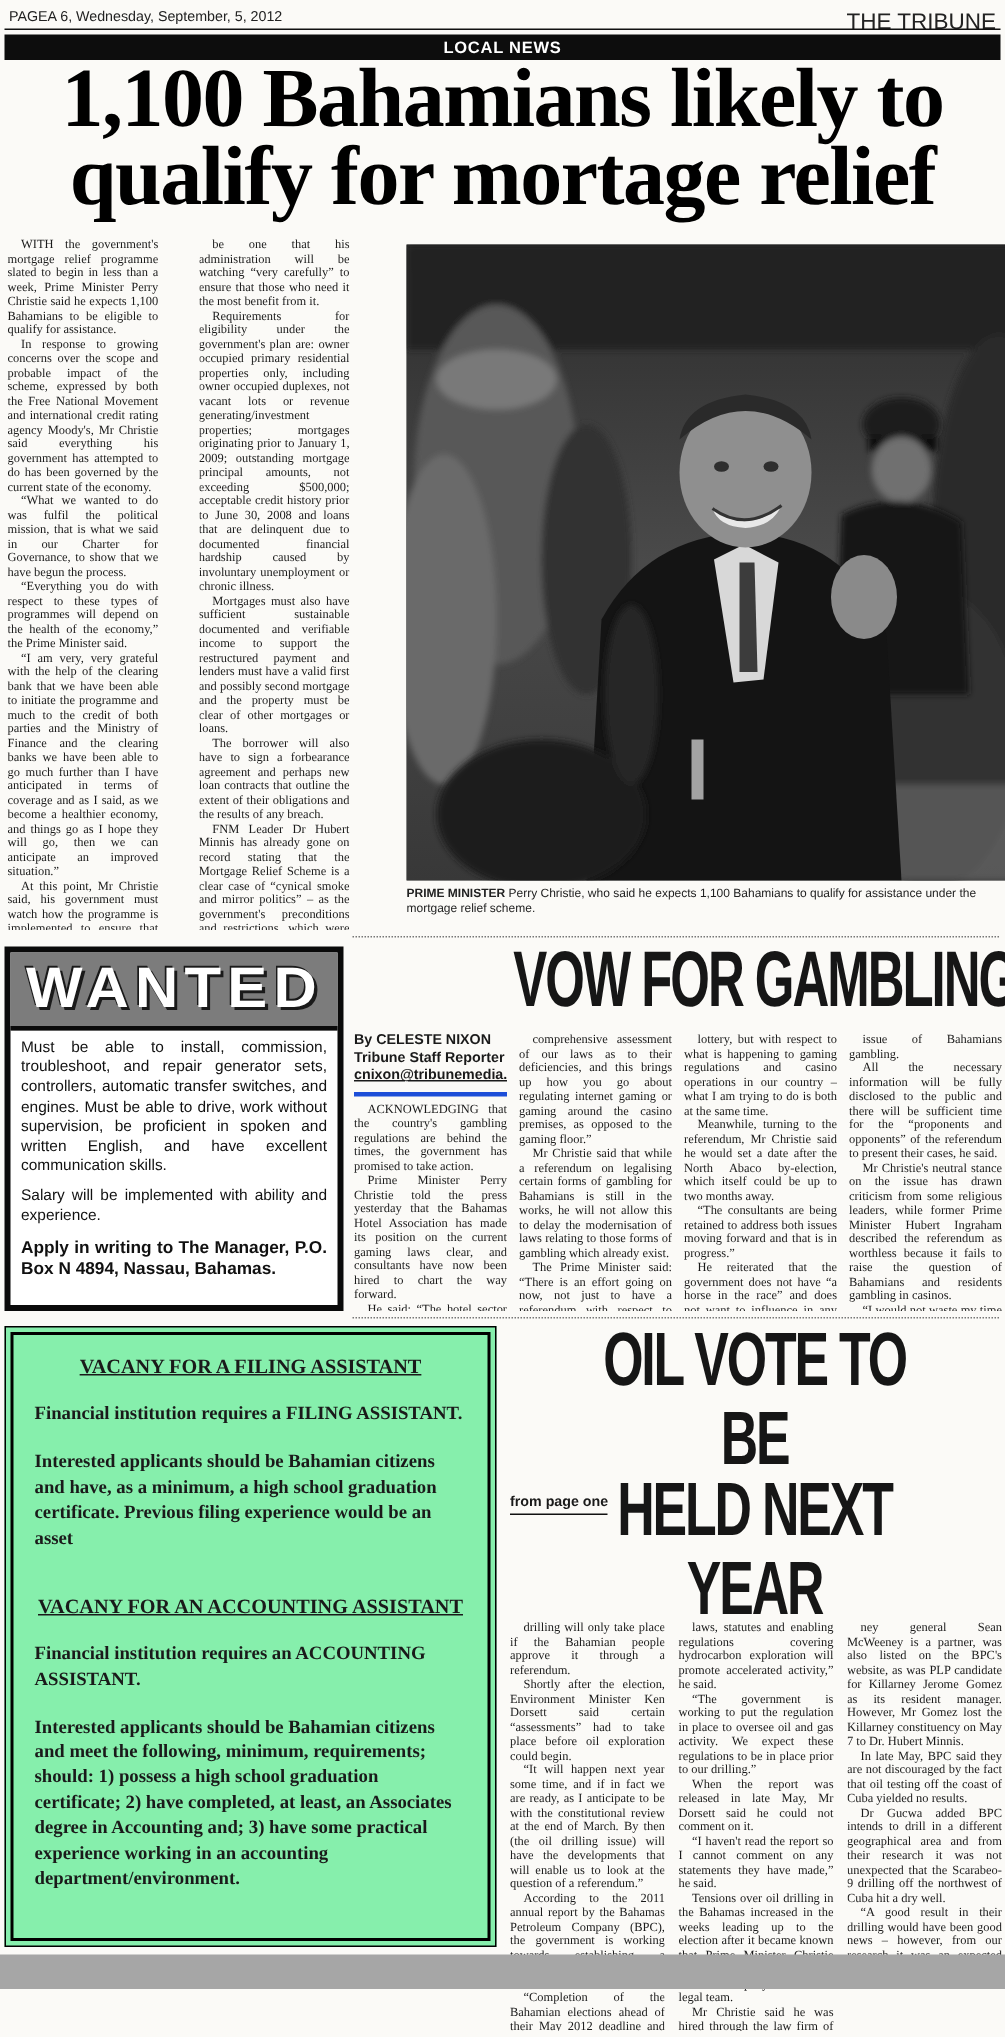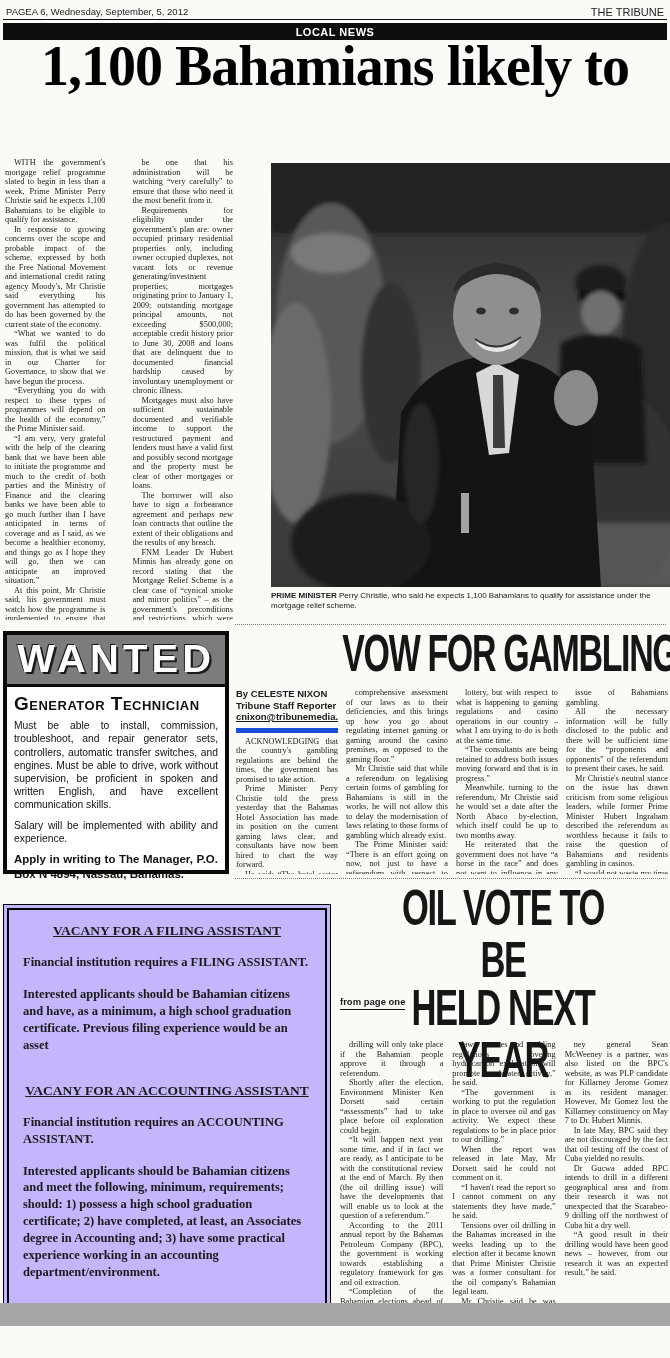--- a/index.html
+++ b/index.html
@@ -1,21 +1,21 @@
 <!DOCTYPE html>
 <html><head>
 <meta charset="utf-8">
 <style>
   * { margin:0; padding:0; box-sizing:border-box; }
   body { background:#e8e8e8; font-family:"Liberation Serif", serif; }
   .page { position:relative; width:670px; height:1358px; margin:0 auto; background:#fbfaf7; color:#1a1a1a; overflow:hidden; }
 
   
   .folio-left { position:absolute; top:6px; left:6px; font-family:"Liberation Sans",sans-serif; font-size:9.5px; color:#222; }
-  .folio-right { position:absolute; top:6px; right:6px; font-family:"Liberation Sans",sans-serif; font-size:11px; color:#222;margin-left:12px; }
+  .folio-right { position:absolute; top:6px; right:6px; font-family:"Liberation Sans",sans-serif; font-size:15px; color:#222;margin-left:12px; }
   .folio-rule { position:absolute; top:19px; left:3px; right:3px; border-top:1.5px solid #111; }
   .banner { position:absolute; top:23px; left:3px; right:3px; height:17px; background:#0d0d0d; color:#fff;
             font-family:"Liberation Sans",sans-serif; font-weight:bold; font-size:11px; letter-spacing:.5px;
             display:flex; align-items:center; justify-content:center; }
 
   
   .main-head { position:absolute; top:40px; left:0; right:0; text-align:center;
                font-family:"Liberation Serif",serif; font-weight:bold; font-size:56px; line-height:.93;
                letter-spacing:-1px; color:#000000; }
 
@@ -43,55 +43,55 @@
 
   
   .gambling-head { position:absolute; top:628px; left:233px; width:435px; text-align:center; white-space:nowrap; }
   .condensed { display:inline-block; font-family:"Liberation Sans",sans-serif; font-weight:bold; color:#161616;
                letter-spacing:-2px; transform:scale(.68,1.05); transform-origin:center; }
   .gambling-head .condensed { font-size:50px; line-height:50px; }
   .g-cols { position:absolute; top:688px; left:236px; width:432px; height:186px; display:flex; gap:8px; overflow:hidden; }
   .gcol { width:102px; height:100%; overflow:hidden; text-align:justify; font-size:8.3px; line-height:9.5px; }
   .gcol .para { text-indent:9px; }
   .byline { position:relative; font-family:"Liberation Sans",sans-serif; font-weight:bold; font-size:9.5px; line-height:11.5px;
-            text-align:left; border-bottom:5px solid #1d4ed8; padding-bottom:5px; margin-bottom:4px; }
+            text-align:left; border-bottom:3px solid #1d4ed8; padding-bottom:5px; margin-bottom:4px; }
   .byline .email { font-weight:bold; text-decoration:underline; }
   .byline::after { content:""; position:absolute; right:-5px; top:0; bottom:-2px; border-right:1px solid #888; }
   .dot-rule-2 { position:absolute; top:878px; left:235px; right:4px; border-top:1px dotted #777; }
 
   
-  .vacancy { position:absolute; top:884px; left:3px; width:328px; height:414px; border:1px solid #000; padding:3px; background:#c4b5fd;margin-top:20px; }
+  .vacancy { position:absolute; top:884px; left:3px; width:328px; height:414px; border:1px solid #000; padding:3px; background:#86efac; }
   .vacancy-inner { border:2px solid #000; height:100%; padding:12px 14px; font-weight:bold; font-size:12.5px; line-height:1.35; overflow:hidden; }
   .vac-title { text-align:center; text-decoration:underline; font-size:13.5px; margin-bottom:14px; }
   .vacancy-inner p { margin-bottom:15px; }
   .vac-gap { margin-bottom:28px !important; }
 
   
   .oil-head { position:absolute; top:884px; left:338px; width:330px; text-align:center; }
   .oil-head .condensed { font-size:48px; line-height:50px; letter-spacing:-2px; transform:scale(.72,1.05); }
   .frompage { position:absolute; top:996px; left:340px; font-family:"Liberation Sans",sans-serif; font-weight:bold;
               font-size:9.5px; border-bottom:1.5px solid #111; padding-bottom:2px; }
-  .o-cols { position:absolute; top:1040px; left:340px; width:328px; height:274px; display:flex; gap:9px; overflow:hidden; }
+  .o-cols { position:absolute; top:1080px; left:340px; width:328px; height:274px; display:flex; gap:9px; overflow:hidden; }
   .ocol { width:104px; height:100%; overflow:hidden; text-align:justify; font-size:8.3px; line-height:9.5px; }
   .ocol .para { text-indent:9px; }
 
   .gray-bar { position:absolute; top:1303px; left:0; right:0; height:23px; background:#a6a6a6; }
 </style>
 </head>
 <body>
 
 <div class="page">
 
   <div class="folio-left">PAGEA 6, Wednesday, September, 5, 2012</div>
   <div class="folio-right">THE TRIBUNE</div>
   <div class="folio-rule"></div>
   <div class="banner">LOCAL NEWS</div>
 
   <h1 class="main-head"><span>1,100 Bahamians likely to</span><br>
-    </h1>
+    <span>qualify for mortage relief</span></h1>
 
   <div class="lead-cols">
     <div class="ncol">
         <p class="para">WITH the government's mortgage relief programme slated to begin in less than a week, Prime Minister Perry Christie said he expects 1,100 Bahamians to be eligible to qualify for assistance.</p>
         <p class="para">In response to growing concerns over the scope and probable impact of the scheme, expressed by both the Free National Movement and international credit rating agency Moody's, Mr Christie said everything his government has attempted to do has been governed by the current state of the economy.</p>
         <p class="para">“What we wanted to do was fulfil the political mission, that is what we said in our Charter for Governance, to show that we have begun the process.</p>
         <p class="para">“Everything you do with respect to these types of programmes will depend on the health of the economy,” the Prime Minister said.</p>
         <p class="para">“I am very, very grateful with the help of the clearing bank that we have been able to initiate the programme and much to the credit of both parties and the Ministry of Finance and the clearing banks we have been able to go much further than I have anticipated in terms of coverage and as I said, as we become a healthier economy, and things go as I hope they will go, then we can anticipate an improved situation.”</p>
         <p class="para">At this point, Mr Christie said, his government must watch how the programme is implemented to ensure that people do not take undue advantage of it before there is the possibility of expansion.</p>
       </div>
@@ -155,21 +155,20 @@
     </svg>
     <figcaption class="caption"><b>PRIME MINISTER</b><span> Perry Christie, who said he expects 1,100 Bahamians to qualify for assistance under the mortgage relief scheme.</span></figcaption>
   </figure>
   <div class="dot-rule-1"></div>
 
   <aside class="wanted">
     <div class="wanted-band">
       <span class="wtxt">WANTED</span>
     </div>
     <div class="wanted-body">
-      <div class="gen-title">Generator Technician</div>
       <p>Must be able to install, commission, troubleshoot, and repair generator sets, controllers, automatic transfer switches, and engines.  Must be able to drive, work without supervision, be proficient in spoken and written English, and have excellent communication skills.</p>
       <p>Salary will be implemented with ability and experience.</p>
       <p class="wanted-apply">Apply in writing to The Manager, P.O. Box N 4894, Nassau, Bahamas.</p>
     </div>
   </aside>
 
   <h2 class="gambling-head">
     <span class="condensed">VOW FOR GAMBLING ACTION</span>
   </h2>
   <div class="g-cols">
@@ -185,22 +184,22 @@
           <p class="para">He said: “The hotel sector has determined that we are not competitive in our gaming regulations and laws, so they have done a very</p>
         </div>
     </div>
     <div class="gcol">
         <p class="para">comprehensive assessment of our laws as to their deficiencies, and this brings up how you go about regulating internet gaming or gaming around the casino premises, as opposed to the gaming floor.”</p>
         <p class="para">Mr Christie said that while a referendum on legalising certain forms of gambling for Bahamians is still in the works, he will not allow this to delay the modernisation of laws relating to those forms of gambling which already exist.</p>
         <p class="para">The Prime Minister said: “There is an effort going on now, not just to have a referendum with respect to betting shops and a national</p>
       </div>
     <div class="gcol">
         <p class="para">lottery, but with respect to what is happening to gaming regulations and casino operations in our country – what I am trying to do is both at the same time.</p>
+        <p class="para">Meanwhile, turning to the referendum, Mr Christie said he would set a date after the North Abaco by-election, which itself could be up to two months away.</p>
         <p class="para">“The consultants are being retained to address both issues moving forward and that is in progress.”</p>
-        <p class="para">Meanwhile, turning to the referendum, Mr Christie said he would set a date after the North Abaco by-election, which itself could be up to two months away.</p>
         <p class="para">He reiterated that the government does not have “a horse in the race” and does not want to influence in any way how the public votes on the contentious</p>
       </div>
     <div class="gcol">
         <p class="para">issue of Bahamians gambling.</p>
         <p class="para">All the necessary information will be fully disclosed to the public and there will be sufficient time for the “proponents and opponents” of the referendum to present their cases, he said.</p>
         <p class="para">Mr Christie's neutral stance on the issue has drawn criticism from some religious leaders, while former Prime Minister Hubert Ingraham described the referendum as worthless because it fails to raise the question of Bahamians and residents gambling in casinos.</p>
         <p class="para">“I would not waste my time on such a referendum,” Mr Ingraham said.</p>
       </div>
   </div>
   <div class="dot-rule-2"></div>

